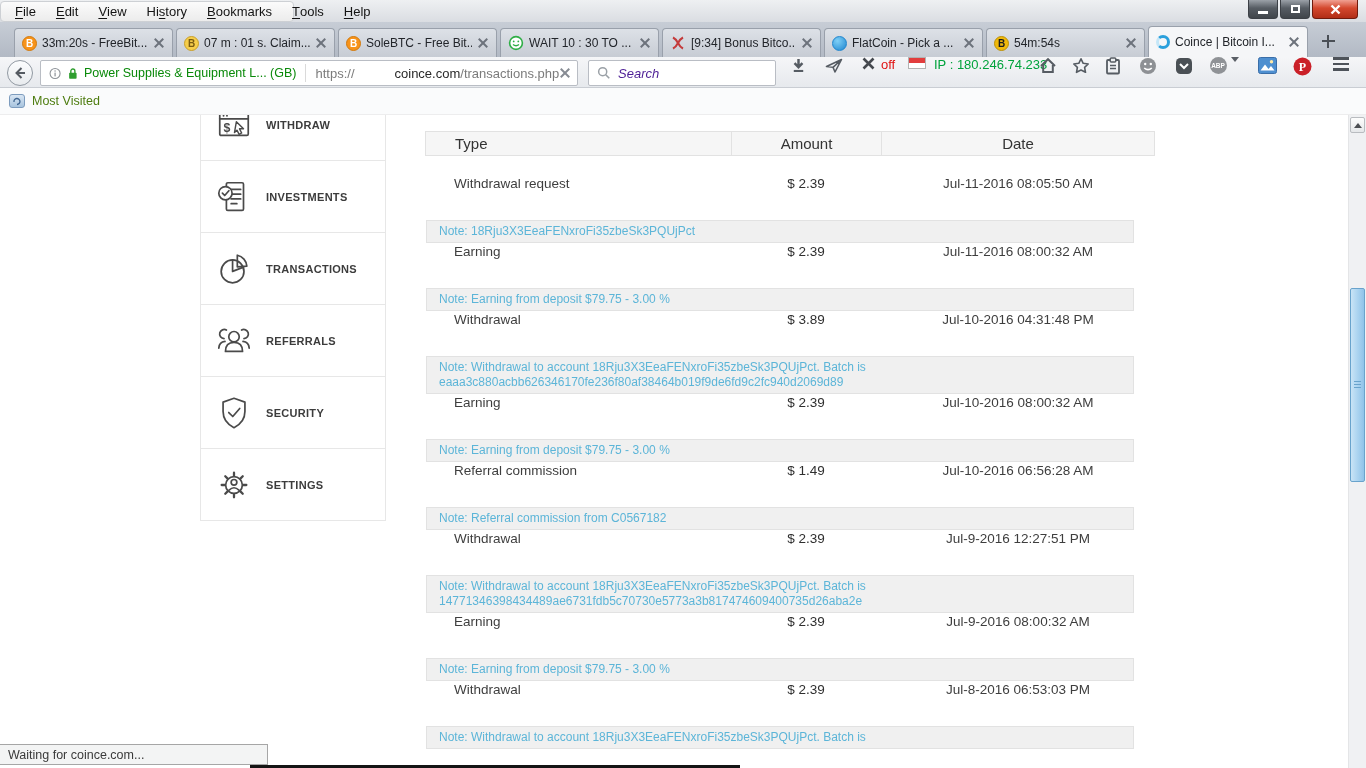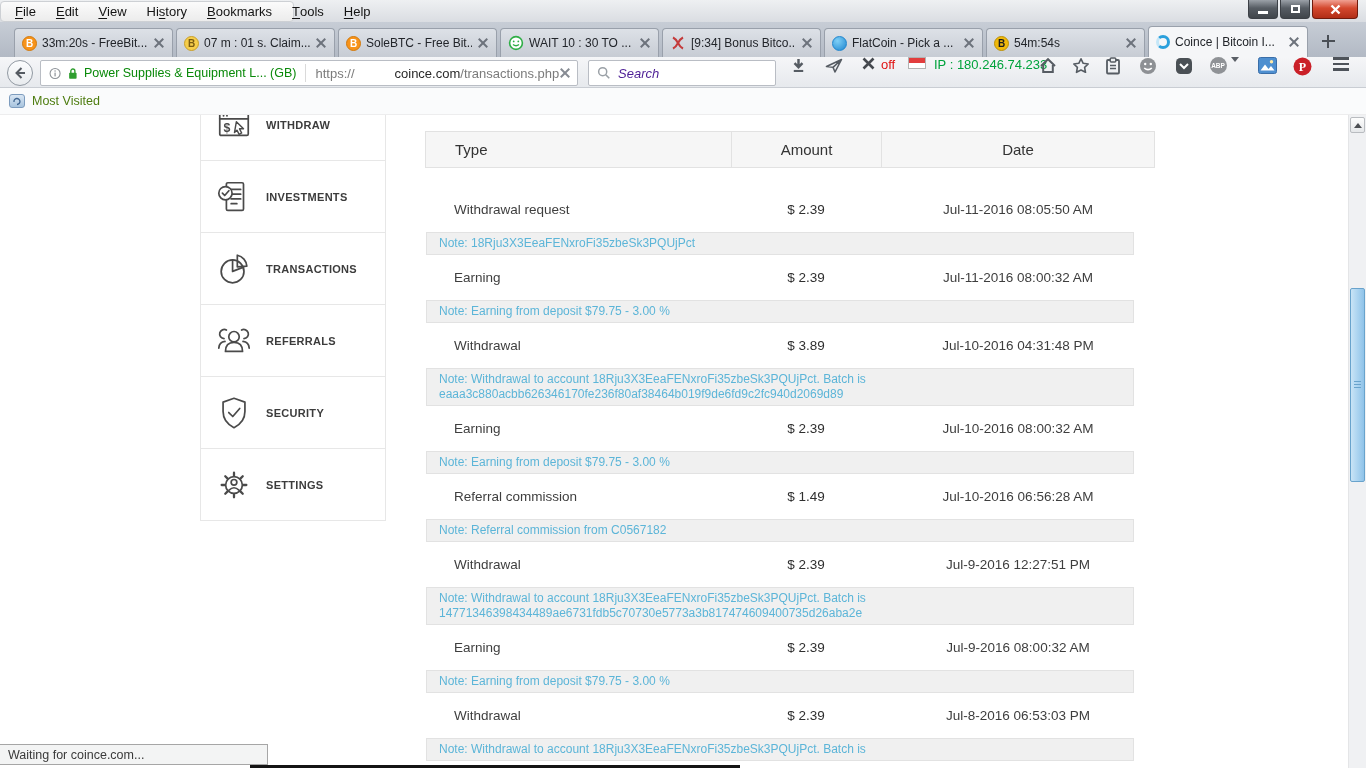--- a/index.html
+++ b/index.html
@@ -90,27 +90,27 @@
   
   #content { position:absolute; left:0; top:115px; width:1348px; height:653px; background:#fff; overflow:hidden; }
 
   #sidebar { position:absolute; left:200px; top:-26px; width:186px;
     border-left:1px solid #e7e7e7; border-right:1px solid #e7e7e7; background:#fff; }
   .side-item { height:72px; border-bottom:1px solid #e7e7e7; display:flex; align-items:center; padding-left:14px; }
   .side-item svg { width:38px; height:38px; flex:none; }
   .side-label { margin-left:13px; font-size:11px; font-weight:bold; color:#3c3c3c; letter-spacing:0.3px; }
 
   #txtable { position:absolute; left:425px; top:16px; width:730px; }
-  .thead { height:37px; background:#f6f6f6; border:1px solid #e2e2e2; display:flex; }
+  .thead { height:25px; background:#f6f6f6; border:1px solid #e2e2e2; display:flex; }
   .th { display:flex; align-items:center; font-size:15px; color:#333; }
   .th-type { width:306px; padding-left:29px; border-right:1px solid #e2e2e2; }
   .th-amount { width:150px; justify-content:center; border-right:1px solid #e2e2e2; }
   .th-date { flex:1; justify-content:center; }
   .tbody { margin-top:20px; }
-  .tx-row { height:43px; display:flex; align-items:center; font-size:13.5px; color:#3e3e3e; }
+  .tx-row { height:43px; display:flex; font-size:13.5px; color:#3e3e3e; }
   .tx-type { width:306px; padding-left:29px; }
   .tx-amount { width:150px; text-align:center; color:#2f2f2f; }
   .tx-date { flex:1; text-align:center; }
   .note-row { margin:1px 0 1px 1px; width:708px; background:#f0f0f0; border:1px solid #e2e2e2;
     padding:3px 12px; font-size:12px; line-height:15px; color:#5cb5d8; }
 
   
   #scrollbar { position:absolute; right:0; top:115px; width:18px; height:653px; background:#f0f1f3;
     border-left:1px solid #e4e5e7; }
   #sb-up { position:absolute; top:2px; left:1px; width:15px; height:16px;

